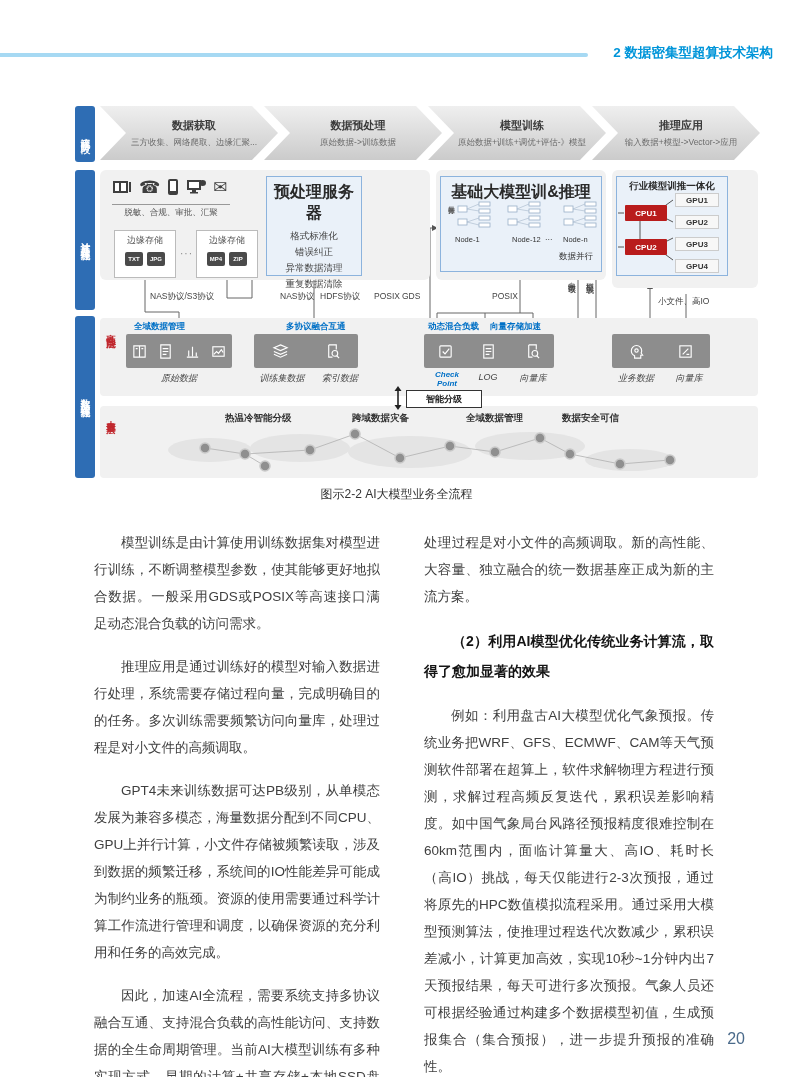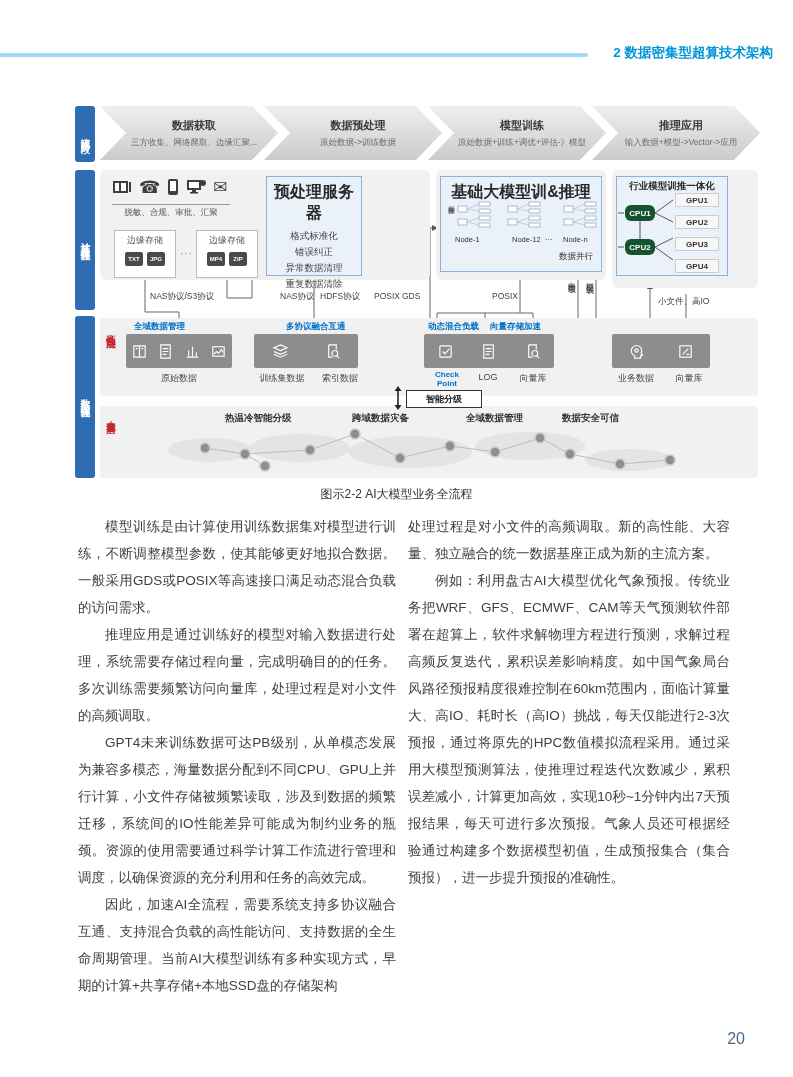--- a/index.html
+++ b/index.html
@@ -34,39 +34,39 @@
   .srcrow{display:flex;align-items:center;gap:7px;}
   .glyph{font-size:17px;color:#3f3f3f;line-height:1;}
   .scaption{font-size:8.5px;color:#555;text-align:center;border-top:1px solid #999;padding-top:2px;}
   
   .proto{font-size:8.5px;color:#444;white-space:nowrap;}
   .flowlbl{writing-mode:vertical-rl;text-orientation:upright;font-size:8px;color:#444;letter-spacing:1px;}
   
   .redv{color:#c0272d;}
   .bluelbl{font-size:8.5px;font-weight:bold;color:#0070c6;white-space:nowrap;}
   .gbox{background:#8d8d8d;border-radius:2px;display:flex;align-items:center;justify-content:space-around;}
-  .gcap{font-size:9px;color:#444;text-align:center;white-space:nowrap;}
+  .gcap{font-size:9px;color:#444;text-align:center;white-space:nowrap;font-style:italic;}
   .gcap.blue{color:#0070c6;font-weight:bold;font-size:8px;line-height:9px;white-space:normal;}
   .wicon{width:17px;height:17px;stroke:#fff;fill:none;stroke-width:1.2;}
   
-  .cpu{position:absolute;width:30px;height:16px;background:#14532d;border-radius:6px;color:#fff;
+  .cpu{position:absolute;width:42px;height:16px;background:#b91c1c;border-radius:1px;color:#fff;
        font-size:8px;font-weight:bold;display:flex;align-items:center;justify-content:center;}
   .gpu{position:absolute;width:44px;height:14px;background:#f7f7f7;border:1px solid #ccc;box-sizing:border-box;
        font-size:8px;font-weight:bold;color:#333;display:flex;align-items:center;justify-content:center;}
   
   .nodelbl{font-size:7.5px;color:#333;white-space:nowrap;}
   .tensor{writing-mode:vertical-rl;text-orientation:upright;font-size:7px;color:#555;}
   .dpar{font-size:8.5px;font-weight:normal;color:#333;}
   
   .tierbox{background:#fff;border:1px solid #333;display:flex;align-items:center;justify-content:center;
            font-size:9px;font-weight:bold;color:#222;z-index:3;}
   
   .capfeat{font-size:9.5px;font-weight:bold;color:#333;white-space:nowrap;}
   
-  .col p{margin:0;font-size:13.5px;line-height:27px;color:#3f3f3f;text-align:justify;text-indent:2em;}
+  .col p{margin:16px;font-size:13.5px;line-height:27px;color:#3f3f3f;text-align:justify;text-indent:2em;}
   .col p.noindent{text-indent:0;}
   .col p.head{font-weight:bold;color:#141414;font-size:14px;line-height:30px;}
   .figcap{width:100%;text-align:center;font-size:12px;color:#333;}
   .pagenum{font-size:16px;color:#4a6a8a;}
   svg.lines{pointer-events:none;}
 </style>
 </head>
 <body>
 
 <div class="page">
@@ -389,18 +389,19 @@
   <div class="abs figcap" style="left:0;top:486px;">图示2-2 AI大模型业务全流程</div>
 
   <div class="abs col" style="left:78px;top:513px;width:318px;">
     <p>模型训练是由计算使用训练数据集对模型进行训练，不断调整模型参数，使其能够更好地拟合数据。一般采用GDS或POSIX等高速接口满足动态混合负载的访问需求。</p>
     <p>推理应用是通过训练好的模型对输入数据进行处理，系统需要存储过程向量，完成明确目的的任务。多次训练需要频繁访问向量库，处理过程是对小文件的高频调取。</p>
     <p>GPT4未来训练数据可达PB级别，从单模态发展为兼容多模态，海量数据分配到不同CPU、GPU上并行计算，小文件存储被频繁读取，涉及到数据的频繁迁移，系统间的IO性能差异可能成为制约业务的瓶颈。资源的使用需要通过科学计算工作流进行管理和调度，以确保资源的充分利用和任务的高效完成。</p>
     <p>因此，加速AI全流程，需要系统支持多协议融合互通、支持混合负载的高性能访问、支持数据的全生命周期管理。当前AI大模型训练有多种实现方式，早期的计算+共享存储+本地SSD盘的存储架构</p>
   </div>
   <div class="abs col" style="left:408px;top:513px;width:322px;">
     <p class="noindent">处理过程是对小文件的高频调取。新的高性能、大容量、独立融合的统一数据基座正成为新的主流方案。</p>
+    <p class="head">（2）利用AI模型优化传统业务计算流，取得了愈加显著的效果</p>
     <p>例如：利用盘古AI大模型优化气象预报。传统业务把WRF、GFS、ECMWF、CAM等天气预测软件部署在超算上，软件求解物理方程进行预测，求解过程高频反复迭代，累积误差影响精度。如中国气象局台风路径预报精度很难控制在60km范围内，面临计算量大、高IO、耗时长（高IO）挑战，每天仅能进行2-3次预报，通过将原先的HPC数值模拟流程采用。通过采用大模型预测算法，使推理过程迭代次数减少，累积误差减小，计算更加高效，实现10秒~1分钟内出7天预报结果，每天可进行多次预报。气象人员还可根据经验通过构建多个数据模型初值，生成预报集合（集合预报），进一步提升预报的准确性。</p>
   </div>
 
   <div class="abs pagenum" style="right:48px;top:1030px;">20</div>
 
 </div>
 
 </body></html>

